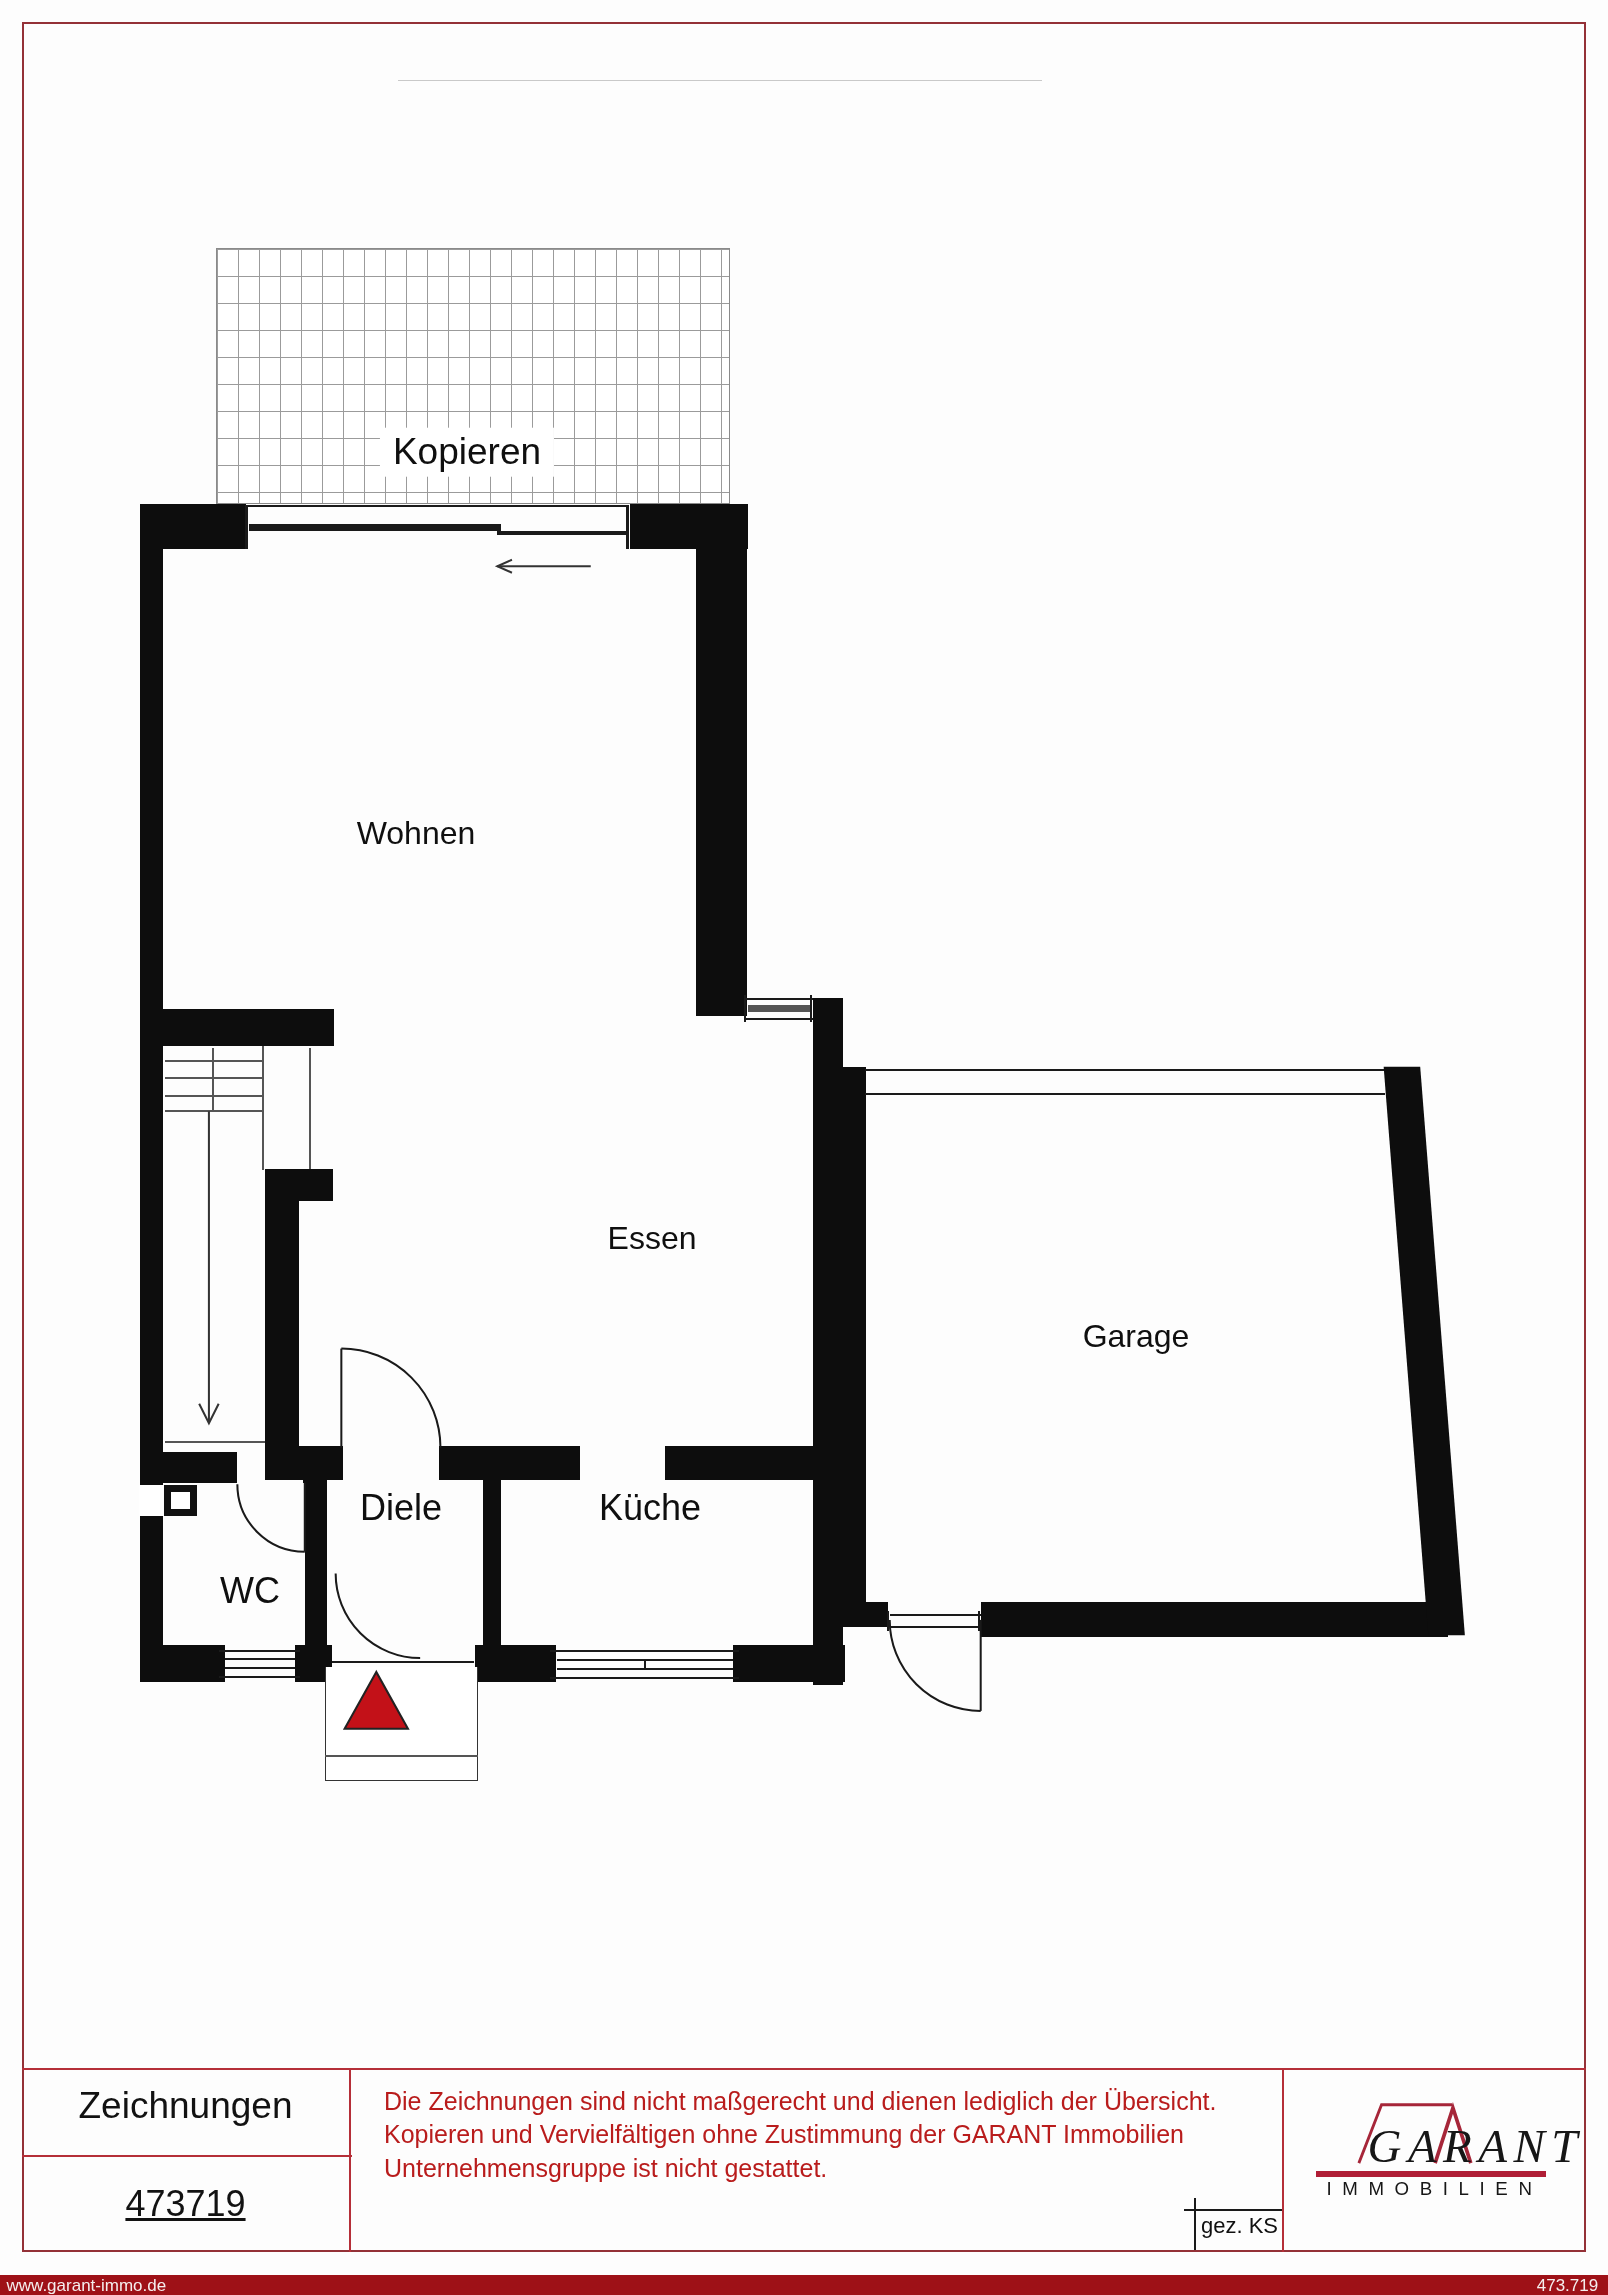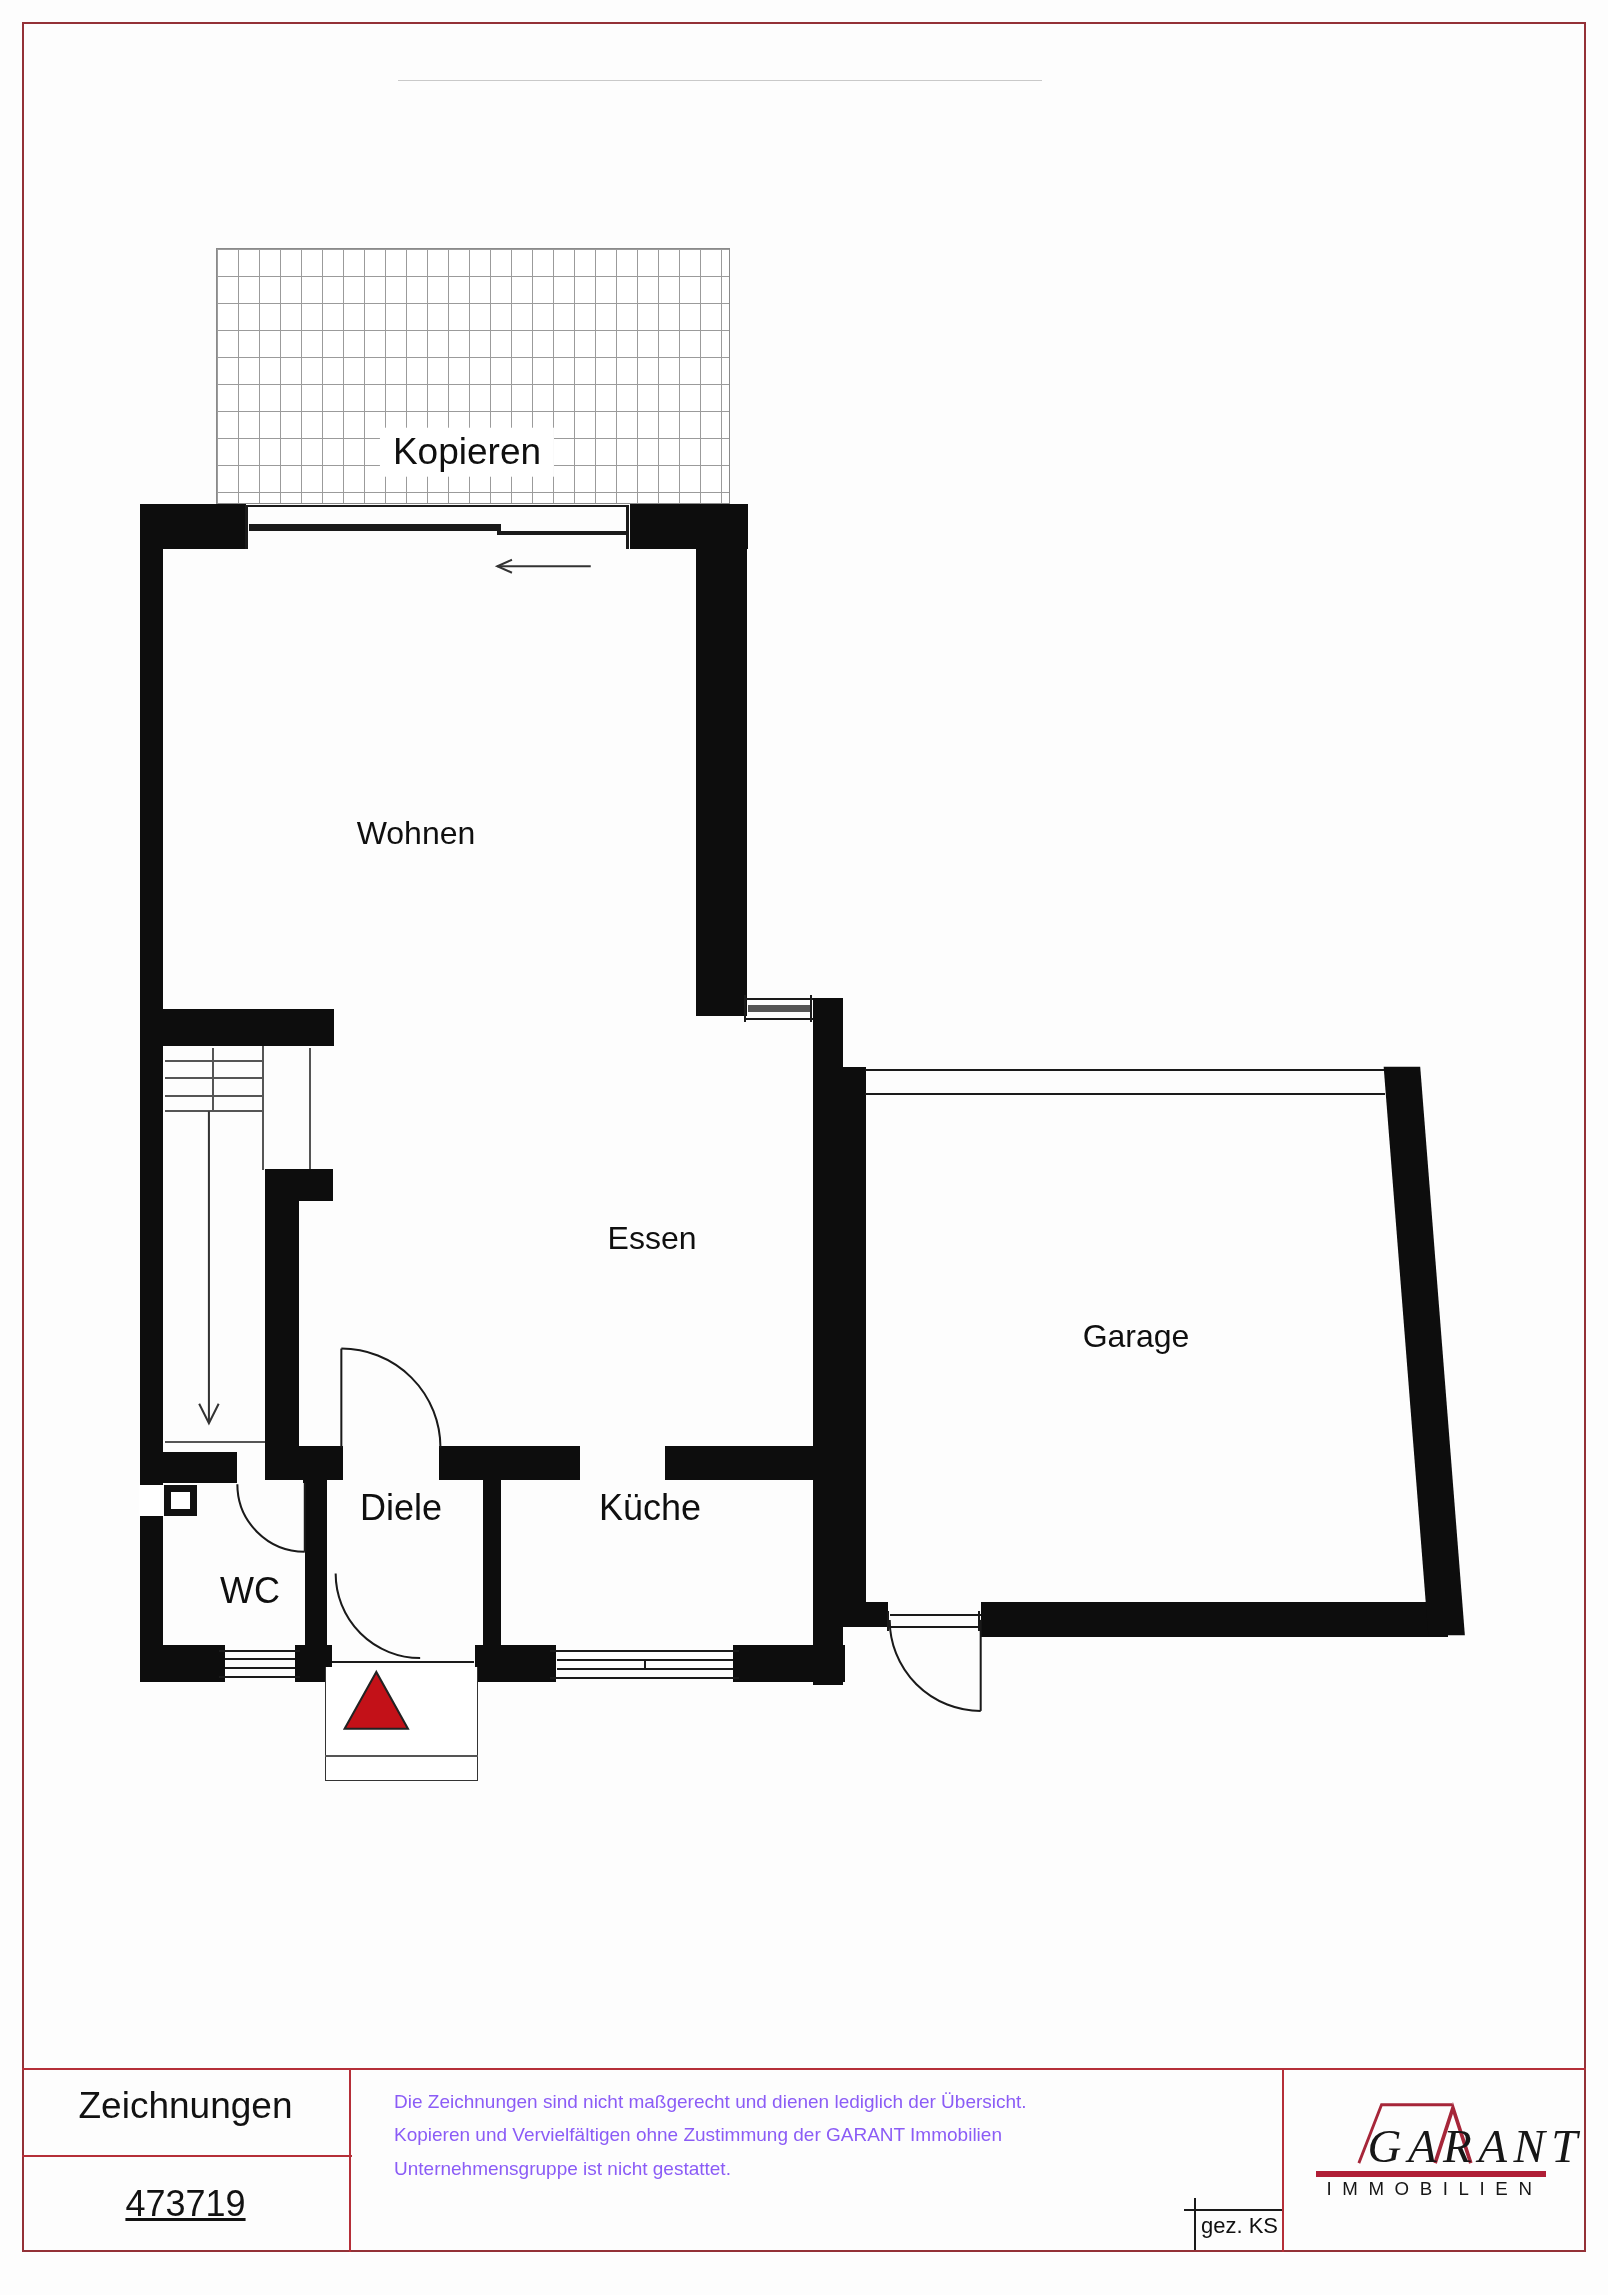--- a/index.html
+++ b/index.html
@@ -33,21 +33,21 @@
   .wc-win-notch{position:absolute;left:139px;top:1485px;width:24.4px;height:31px;background:#fff;}
   .wc-win-sq{position:absolute;left:164px;top:1485px;width:32.5px;height:31px;box-sizing:border-box;
              border:7.3px solid #111;background:#fff;}
   
   .floor-title{position:absolute;left:0;top:1911px;width:1608px;text-align:center;}
   .floor-title span{display:inline-block;font-size:99px;letter-spacing:2.4px;transform:scaleX(0.70);
                     transform-origin:center;color:#151515;}
   
   .obj-label{position:absolute;left:22px;top:2085px;width:327px;text-align:center;font-size:37px;color:#121212;}
   .obj-value{position:absolute;left:22px;top:2183px;width:327px;text-align:center;font-size:36px;color:#121212;text-decoration:underline;}
-  .disc{position:absolute;left:394px;width:894px;font-size:19px;line-height:33px;color:#8b5cf6;}
+  .disc{position:absolute;left:384px;width:894px;font-size:25px;line-height:33px;color:#b91c1c;}
   .gez-text{position:absolute;left:1201px;top:2213px;font-size:22px;color:#101010;}
   .gez-hline{position:absolute;left:1184px;top:2209px;width:98px;height:2.4px;background:#1a1a1a;}
   .gez-vline{position:absolute;left:1194px;top:2198px;width:1.6px;height:52px;background:#1a1a1a;}
   
   .logo-brand{position:absolute;left:1285px;top:2119px;width:299px;text-align:right;
               font-family:"Liberation Serif",serif;font-size:47px;letter-spacing:6.5px;color:#161616;font-style:italic;}
   .logo-bar{position:absolute;left:1316px;top:2171px;width:230px;height:5.7px;background:#b01e36;}
   .logo-sub{position:absolute;left:1285px;top:2178px;width:299px;text-align:center;
             font-size:18.7px;letter-spacing:10.6px;color:#161616;}
   
@@ -195,15 +195,19 @@
       <svg class="abs" style="left:1345px;top:2095px;" width="138" height="73" viewBox="0 0 170 90">
         <polyline points="17,84 45,12 132,12" fill="none" stroke="#a62639" stroke-width="3.5"></polyline>
         <polyline points="111,84 133,16 155,84" fill="none" stroke="#a62639" stroke-width="4.5"></polyline>
       </svg>
       <div class="logo-brand">GARANT</div>
       <div class="logo-bar"></div>
       <div class="logo-sub">IMMOBILIEN</div>
     </div>
   </div>
 
+  <div class="bottom-bar">
+    <span class="bar-web">www.garant-immo.de</span>
+    <span class="bar-ref">473.719</span>
+  </div>
 
 </div>
 
 
 </body></html>

